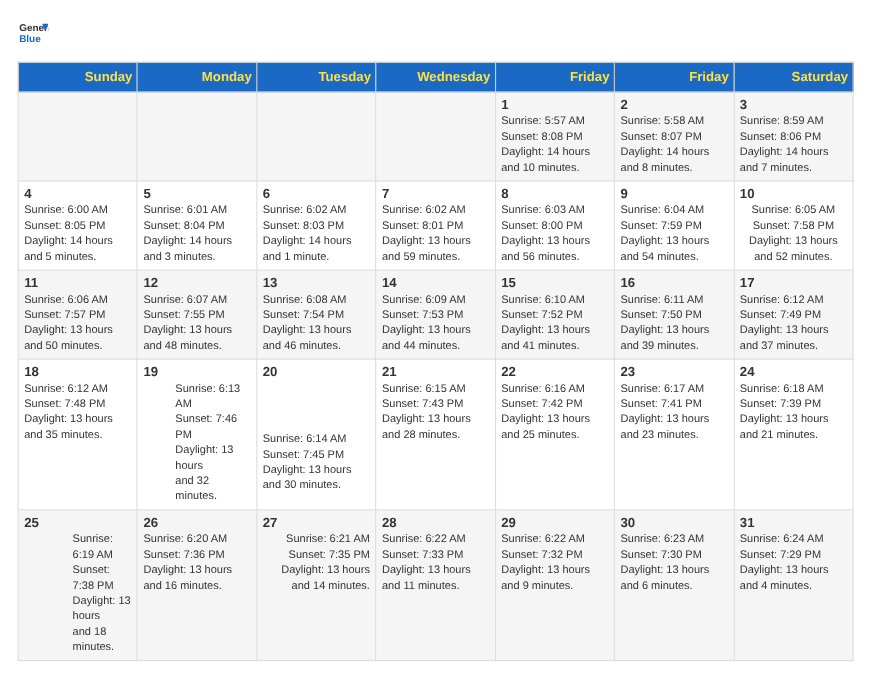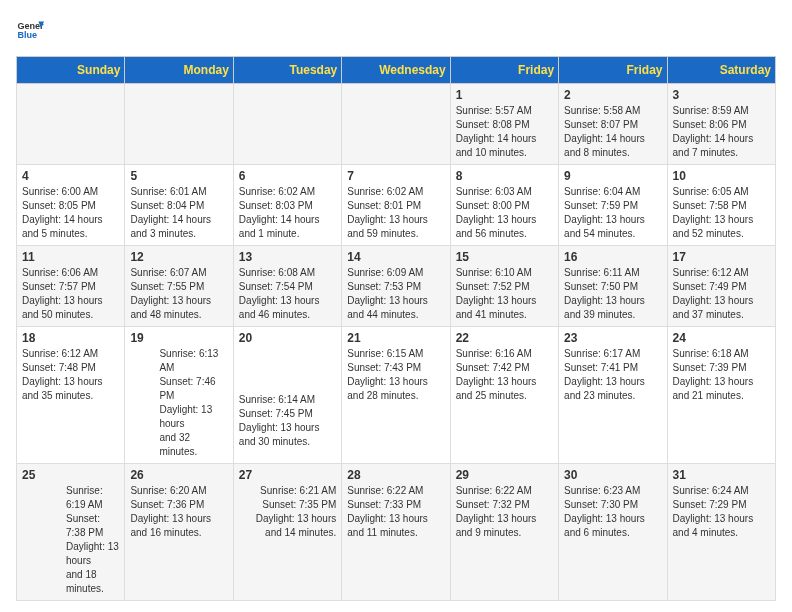--- a/index.html
+++ b/index.html
@@ -176,21 +176,21 @@
         </td>
         <td>
           <span class="day-number">9</span>
           <div class="day-info" style="white-space: pre-line;">Sunrise: 6:04 AM
 Sunset: 7:59 PM
 Daylight: 13 hours
 and 54 minutes.</div>
         </td>
         <td>
           <span class="day-number">10</span>
-          <div class="day-info" style="white-space: pre-line;">Sunrise: 6:05 AM
+          <div class="day-info" style="white-space: pre-line; text-align: center;">Sunrise: 6:05 AM
 Sunset: 7:58 PM
 Daylight: 13 hours
 and 52 minutes.</div>
         </td>
       </tr>
       <tr>
         <td>
           <span class="day-number">11</span>
           <div class="day-info" style="white-space: pre-line;">Sunrise: 6:06 AM
 Sunset: 7:57 PM

